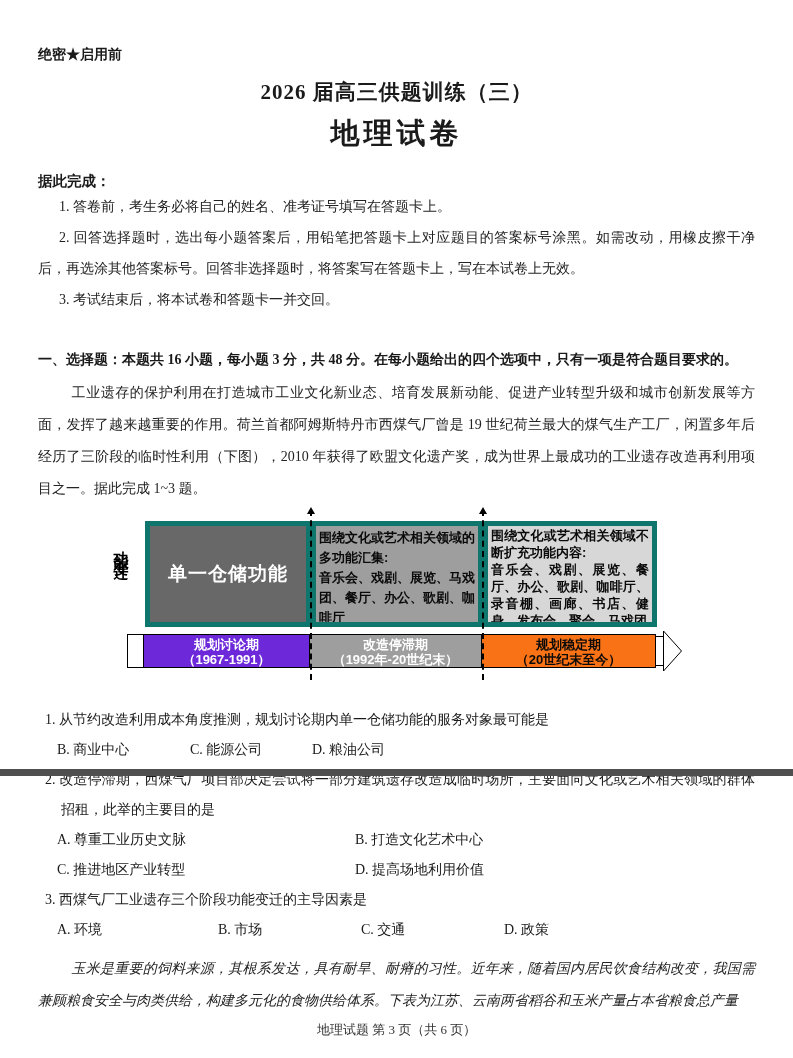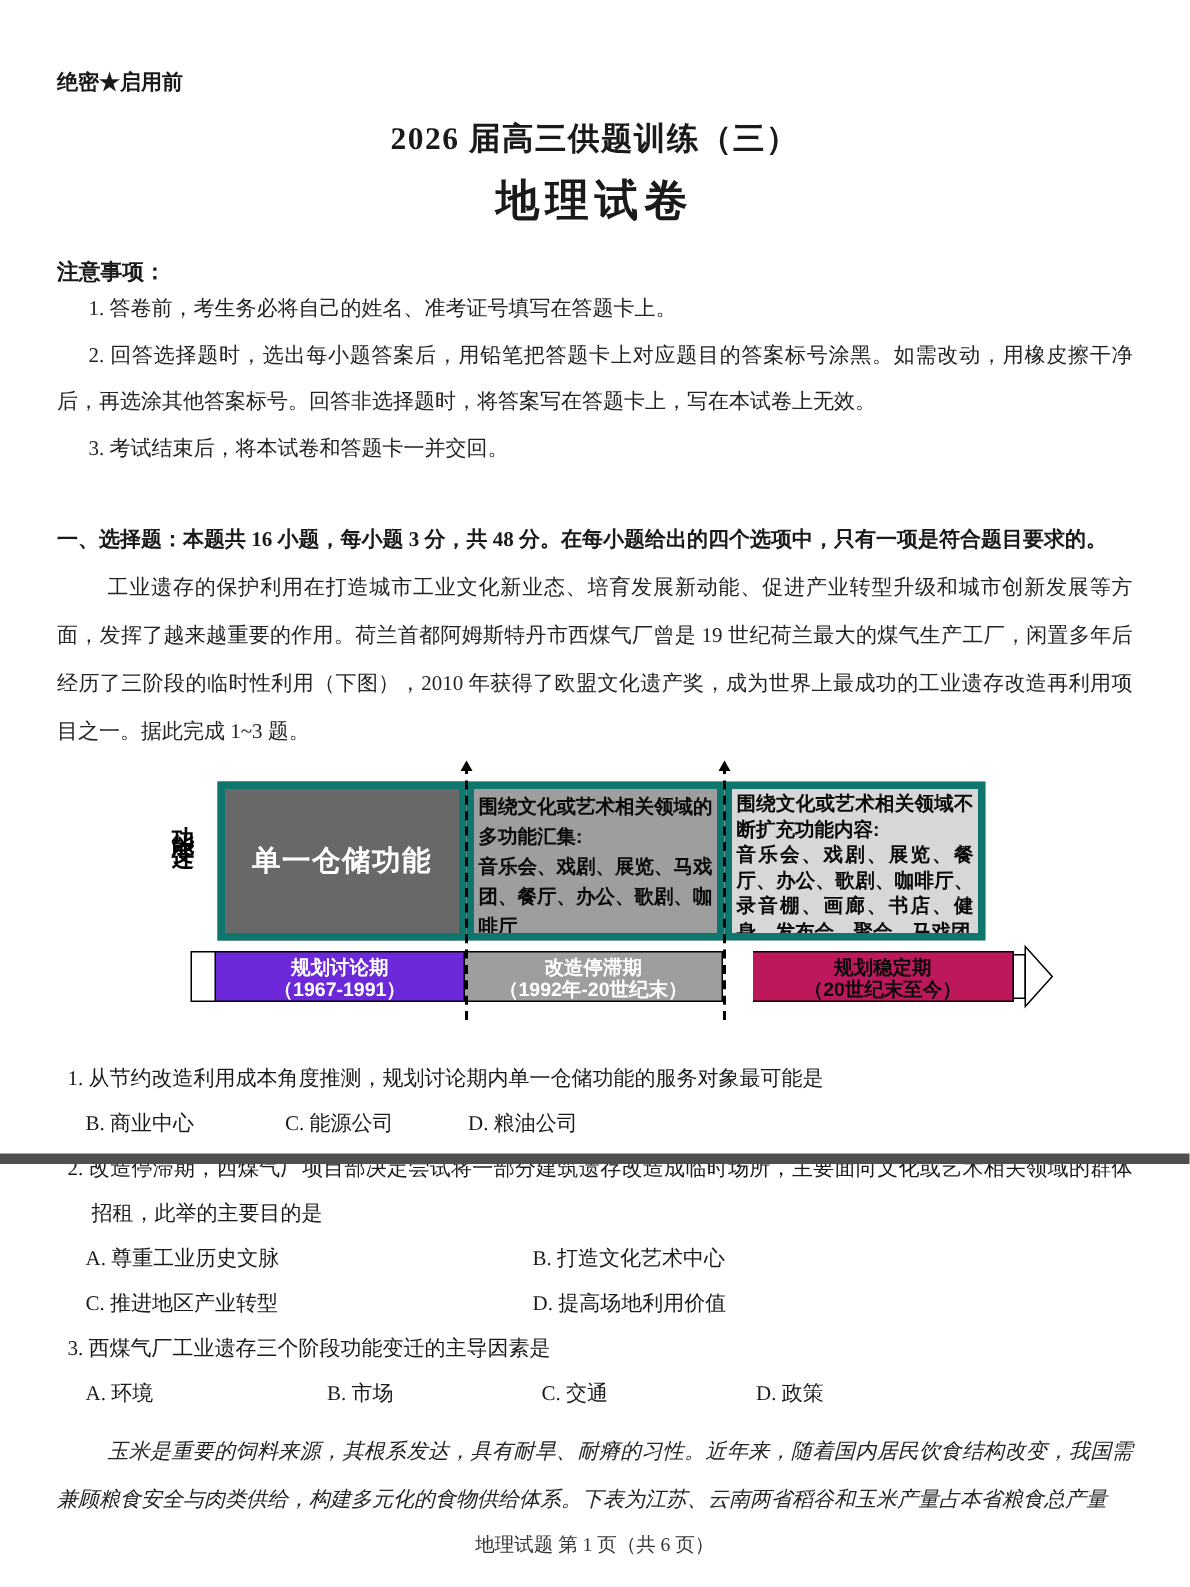--- a/index.html
+++ b/index.html
@@ -36,21 +36,21 @@
   .stage-box.b2 { width: 172px; background: #9e9e9e; color: #0a0a0a;
                   font-size: 13px; line-height: 20px; font-weight: bold; padding: 2px 3px; text-align: justify; }
   .stage-box.b3 { width: 174px; background: #d7d7d7; color: #0a0a0a;
                   font-size: 13px; line-height: 17px; font-weight: bold; padding: 1px 3px; text-align: justify; }
   .timeline-row { position: absolute; left: 89px; top: 127px; display: flex; height: 34px; }
   .tl-tab { width: 17px; background: #ffffff; border: 1px solid #000; }
   .tl-seg { border: 1px solid #000; border-left: none; text-align: center;
             font-size: 13px; line-height: 15px; font-weight: bold; padding-top: 2px; }
   .tl-seg.s1 { width: 166px; background: #6d28d9; color: #ffffff; }
   .tl-seg.s2 { width: 172px; background: #9e9e9e; color: #ffffff; }
-  .tl-seg.s3 { width: 174px; background: #be185d; color: #0a0a0a; margin-left: 20px; }
+  .tl-seg.s3 { width: 174px; background: #f97316; color: #0a0a0a; }
   .tl-arrow { margin-left: -1px; align-self: center; }
   .dash-line { position: absolute; top: 3px; height: 170px; border-left: 2px dashed #000; width: 0; }
   .dash-line.d1 { left: 272px; }
   .dash-line.d2 { left: 444px; }
   .dash-line .up-arrow { position: absolute; top: -3px; left: -5px; width: 0; height: 0;
             border-left: 4px solid transparent; border-right: 4px solid transparent;
             border-bottom: 7px solid #000; }
 
   
   .questions { margin-top: 16px; font-size: 14px; }
@@ -70,21 +70,21 @@
 </style>
 </head>
 <body>
 
 <div class="page">
 
   <div class="classification">绝密★启用前</div>
   <div class="exam-title">2026 届高三供题训练（三）</div>
   <div class="subject-title">地理试卷</div>
 
-  <div class="notice-heading">注意事项：</div>
+  <div class="notice-heading">据此完成：</div>
   <p class="notice-item">1. 答卷前，考生务必将自己的姓名、准考证号填写在答题卡上。</p>
   <p class="notice-item">2. 回答选择题时，选出每小题答案后，用铅笔把答题卡上对应题目的答案标号涂黑。如需改动，用橡皮擦干净后，再选涂其他答案标号。回答非选择题时，将答案写在答题卡上，写在本试卷上无效。</p>
   <p class="notice-item">3. 考试结束后，将本试卷和答题卡一并交回。</p>
 
   <div class="section-header">一、选择题：本题共 16 小题，每小题 3 分，共 48 分。在每小题给出的四个选项中，只有一项是符合题目要求的。</div>
 
   <p class="passage">工业遗存的保护利用在打造城市工业文化新业态、培育发展新动能、促进产业转型升级和城市创新发展等方面，发挥了越来越重要的作用。荷兰首都阿姆斯特丹市西煤气厂曾是 19 世纪荷兰最大的煤气生产工厂，闲置多年后经历了三阶段的临时性利用（下图），2010 年获得了欧盟文化遗产奖，成为世界上最成功的工业遗存改造再利用项目之一。据此完成 1~3 题。</p>
 
   <div class="diagram">
     <div class="axis-label">功能变迁</div>
@@ -136,16 +136,16 @@
       <span>A. 环境</span>
       <span>B. 市场</span>
       <span>C. 交通</span>
       <span>D. 政策</span>
     </div>
 
   </div>
 
   <p class="passage p2">玉米是重要的饲料来源，其根系发达，具有耐旱、耐瘠的习性。近年来，随着国内居民饮食结构改变，我国需兼顾粮食安全与肉类供给，构建多元化的食物供给体系。下表为江苏、云南两省稻谷和玉米产量占本省粮食总产量</p>
 
-  <div class="footer">地理试题 第 1 页（共 6 页）</div>
+  <div class="footer">地理试题 第 3 页（共 6 页）</div>
 
   <div class="bottom-bar"></div>
 </div>
 
 </body></html>

